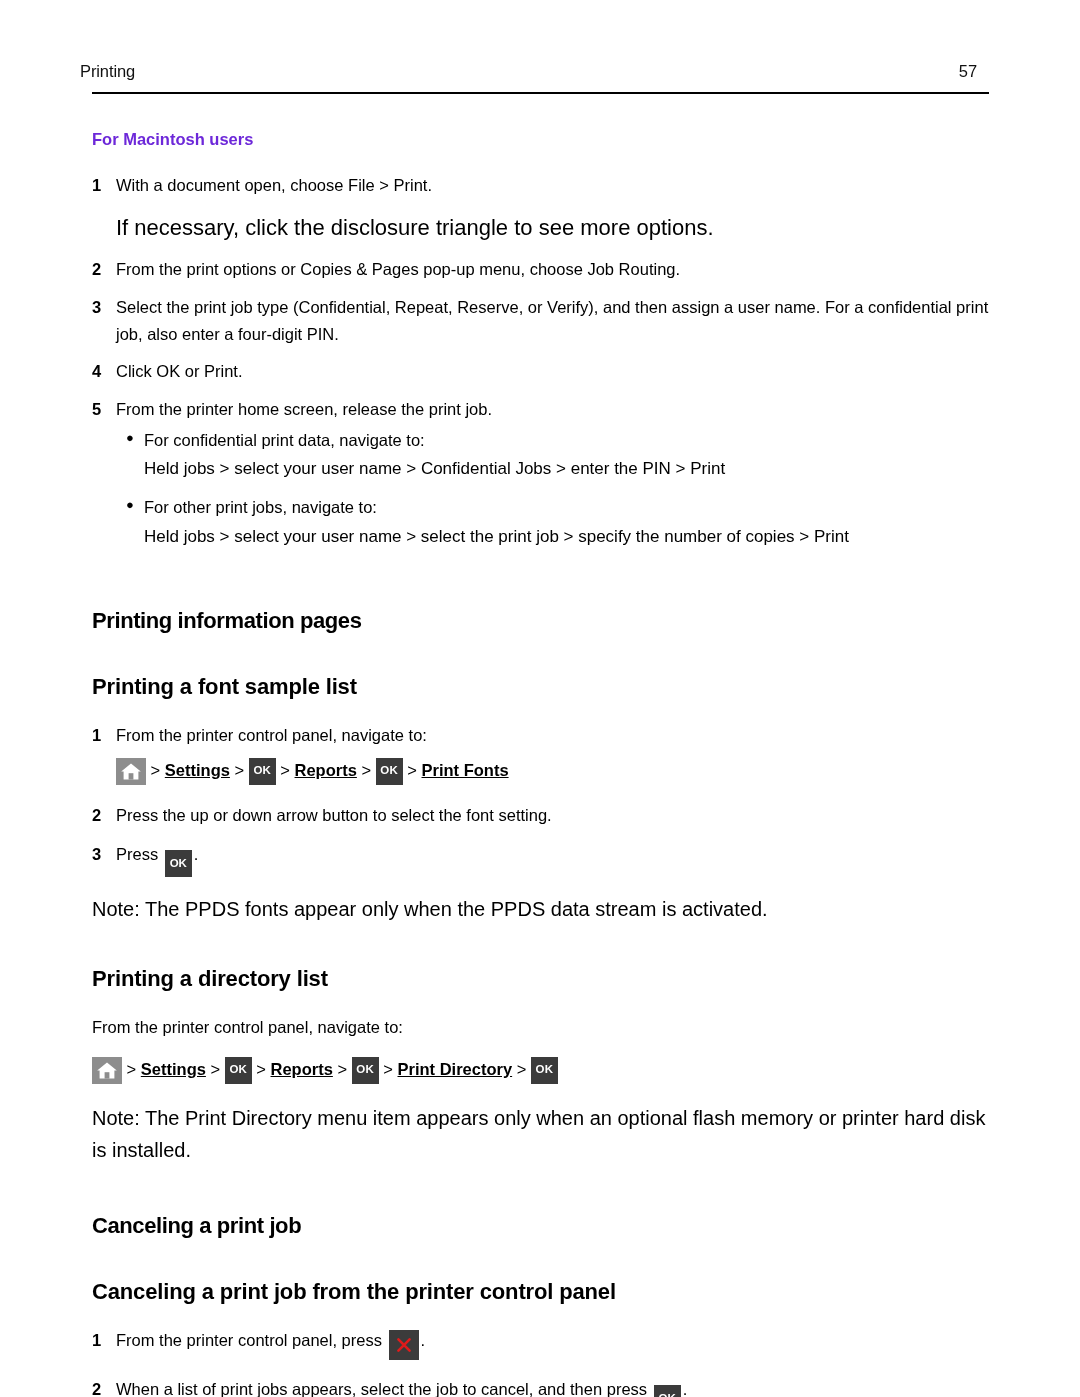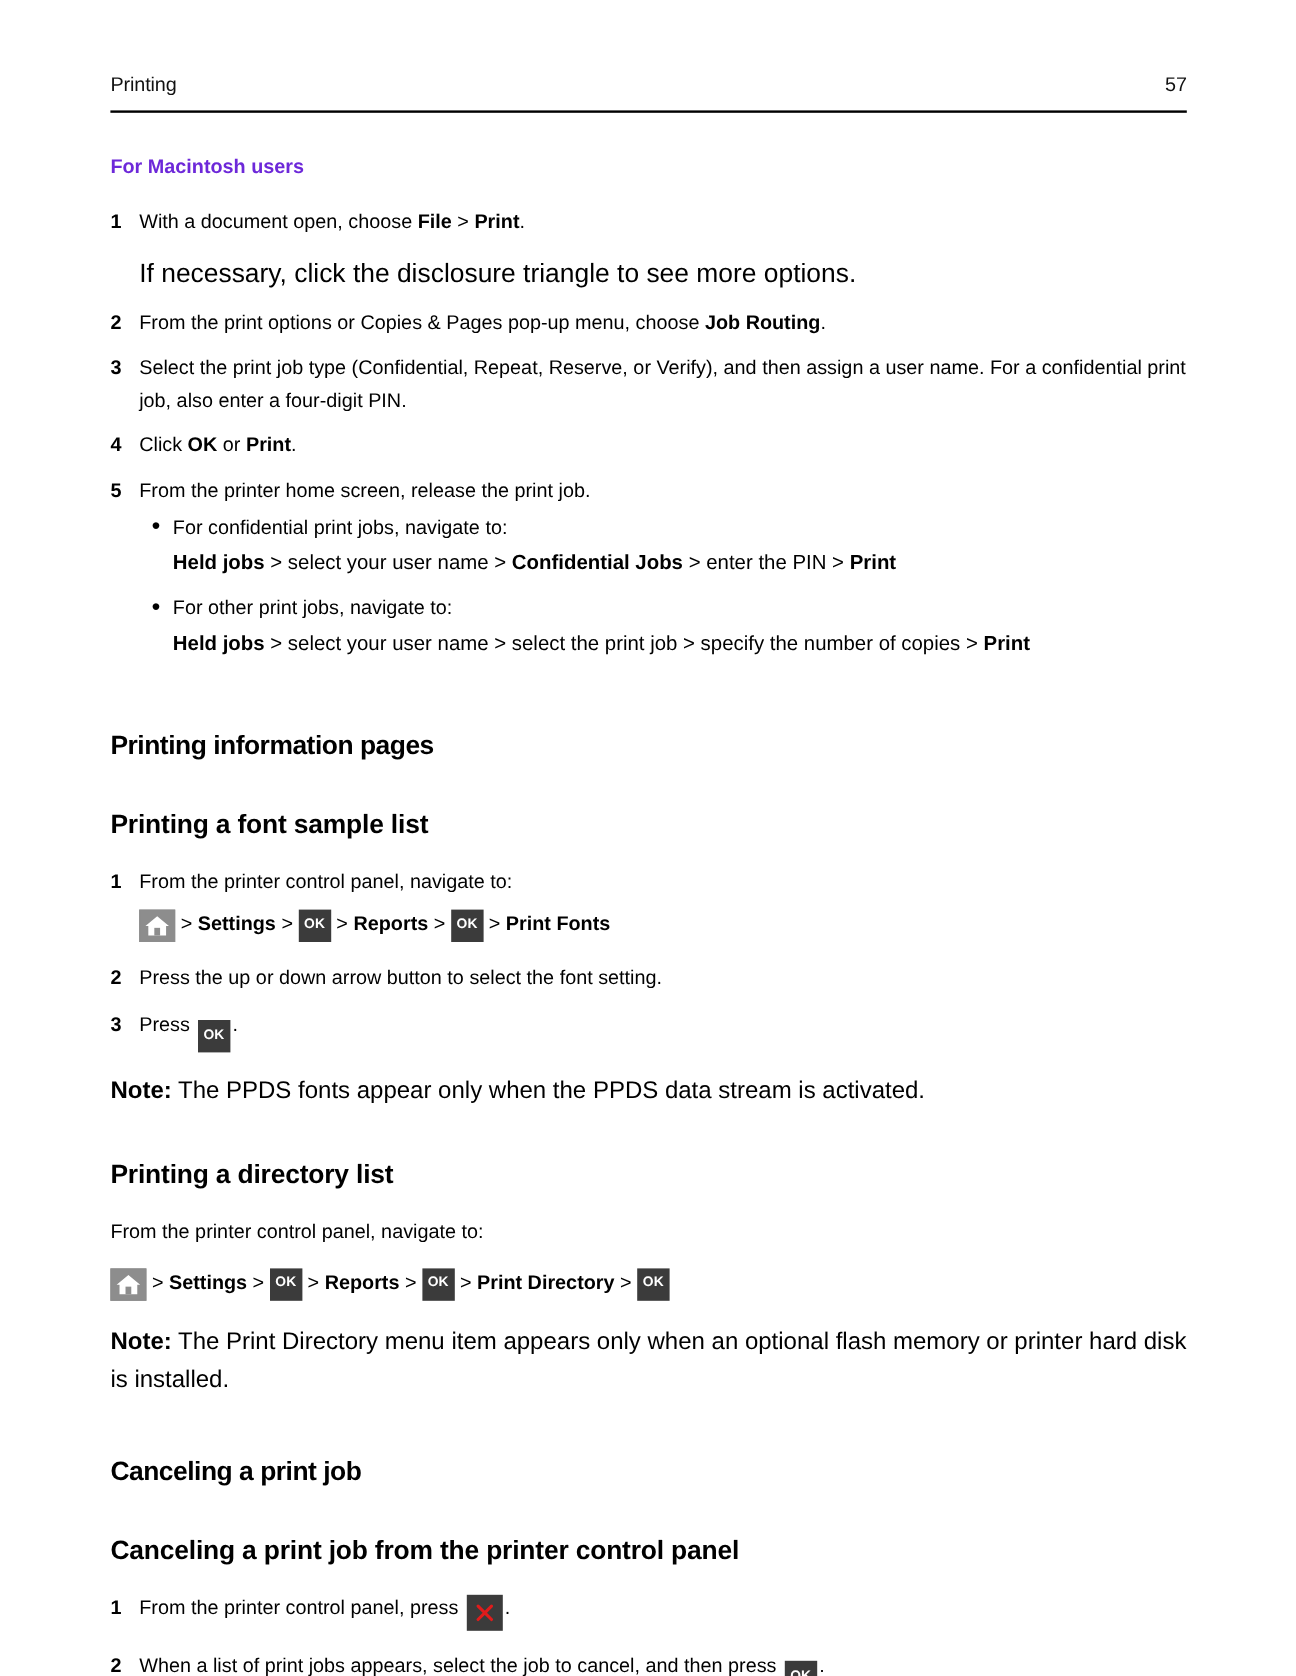--- a/index.html
+++ b/index.html
@@ -20,21 +20,21 @@
     position: relative;
     width: 1080px;
     height: 1397px;
     box-sizing: border-box;
     padding: 0;
   }
 
   
   .page-header {
     position: absolute;
-    left: 92px;
+    left: 80px;
     top: 62px;
     width: 897px;
     display: flex;
     justify-content: space-between;
     align-items: baseline;
     font-size: 16.5px;
     line-height: 1.2;
     color: #111;
   }
   .page-header .hdr-title { letter-spacing: -0.1px; }
@@ -143,33 +143,33 @@
     font-size: 16.5px;
     line-height: 1.62;
     margin: 0;
   }
   .note {
     font-size: 20px;
     line-height: 1.62;
     margin: 0;
   }
 
-  b, .bold { font-weight: bold; }
+  b, .bold { font-weight: normal; }
 
   
   .navpath {
     display: flex;
     align-items: center;
     flex-wrap: wrap;
     font-size: 16.5px;
     line-height: 1.2;
     font-weight: bold;
     gap: 0px;
   }
-  .navpath .seg { font-weight: bold; white-space: pre; }
+  .navpath .seg { font-weight: bold; white-space: pre; text-decoration: underline; }
   .navpath .sep { font-weight: normal; white-space: pre; }
 
   
   .icon-chip {
     display: inline-flex;
     align-items: center;
     justify-content: center;
     vertical-align: middle;
     box-sizing: border-box;
   }
@@ -260,21 +260,21 @@
 
       <li class="step" style="margin-bottom:4px;">
         <span class="num">5</span>
         <span class="body">From the printer home screen, release the print job.</span>
       </li>
     </ol>
 
     <ul class="bullets">
       <li class="bullet">
         <span class="dot">●</span>
-        <span class="btext">For confidential print jobs, navigate to:</span>
+        <span class="btext">For confidential print data, navigate to:</span>
       </li>
       <li class="bullet-path"><b>Held jobs</b><span> &gt; select your user name &gt; </span><b>Confidential Jobs</b><span> &gt; enter the PIN &gt; </span><b>Print</b></li>
 
       <li class="bullet">
         <span class="dot">●</span>
         <span class="btext">For other print jobs, navigate to:</span>
       </li>
       <li class="bullet-path"><b>Held jobs</b><span> &gt; select your user name &gt; select the print job &gt; specify the number of copies &gt; </span><b>Print</b></li>
     </ul>
 

